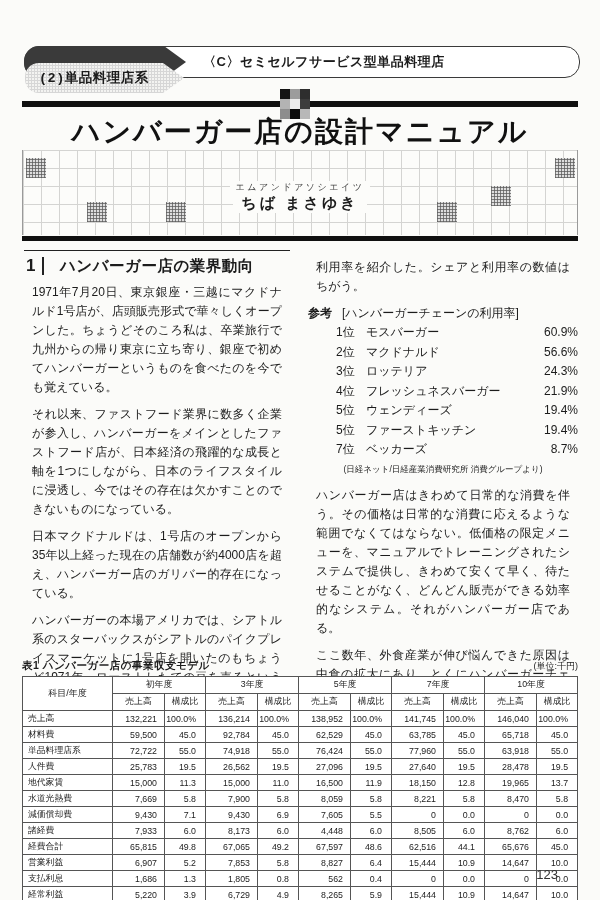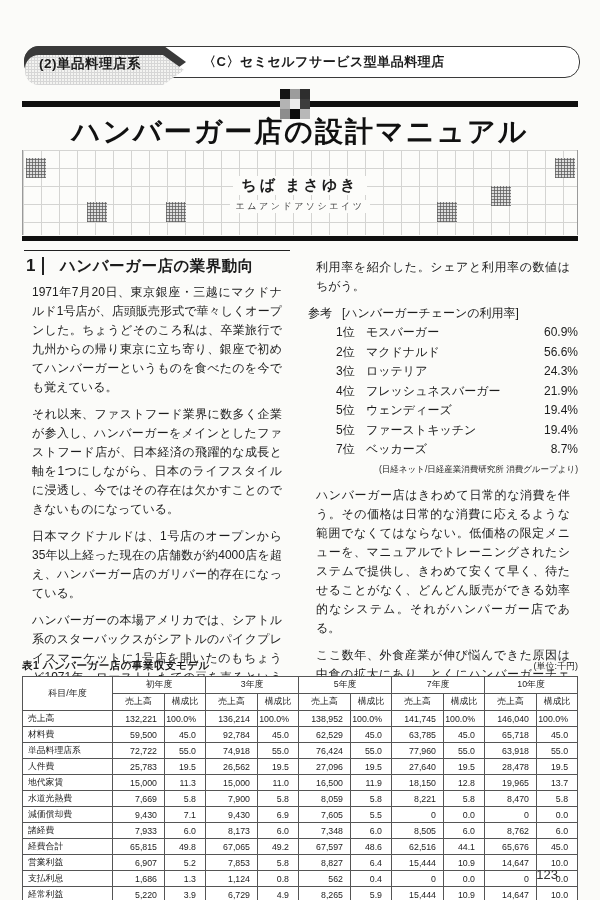--- a/index.html
+++ b/index.html
@@ -14,28 +14,28 @@
   .header-box{
     position:absolute;left:24px;top:46px;width:554px;height:30px;
     border:1.2px solid #3a3a3a;border-radius:15px;background:#fff;
   }
   .tab-edge{
     position:absolute;left:-1px;top:-1px;height:32px;width:162px;
     background:#3a3a3a;border-radius:15px 0 0 15px;
     clip-path:polygon(0 0,140px 0,162px 50%,140px 100%,0 100%);
   }
   .tab-fill{
-    position:absolute;left:0;top:8px;height:30px;width:159px;
+    position:absolute;left:0;top:16px;height:30px;width:159px;
     background:
       repeating-linear-gradient(0deg,#d6d6d6 0 1px,transparent 1px 3px),
       repeating-linear-gradient(90deg,#d6d6d6 0 1px,transparent 1px 3px),
       #f3f3f1;
     border-radius:14px 0 0 14px;
     clip-path:polygon(0 0,138px 0,159px 50%,138px 100%,0 100%);
-    display:flex;
+    display:flex;align-items:center;font-family:Liberation Mono, monospace;
   }
   .tab-label{font-size:13.5px;font-weight:bold;padding-left:14px;letter-spacing:.5px;}
   .header-category{
     position:absolute;left:178px;top:0;height:30px;display:flex;align-items:center;
     font-size:13px;font-weight:bold;letter-spacing:.5px;
   }
 
   
   .banner{position:absolute;left:22px;top:95px;width:556px;height:146px;}
   .bar-top{position:absolute;left:0;top:6px;width:556px;height:6px;background:#101010;}
@@ -81,27 +81,27 @@
   .section-heading{
     border-top:1.5px solid #222;padding-top:5px;margin-bottom:8px;
     display:flex;align-items:center;
   }
   .sec-num{font-size:17px;font-weight:bold;padding:0 7px 0 2px;}
   .sec-div{width:1.5px;height:18px;background:#222;margin-right:8px;}
   .sec-title{font-size:15.5px;font-weight:bold;letter-spacing:.5px;margin-left:8px;}
   .col p{margin:8px;}
 
   .ref-line{display:flex;margin-top:1px;}
-  .ref-label{font-weight:normal;margin-right:10px;}
+  .ref-label{font-weight:bold;margin-right:10px;}
   .ranking{margin:0 0 0 28px;}
   .rank-row{display:flex;line-height:19.5px;}
   .rank-pos{width:30px;}
   .rank-name{flex:1;}
   .rank-val{width:46px;text-align:right;}
-  .source-line{font-size:8.5px;text-align:right;color:#222;margin:2px 0 10px 0;line-height:14px;}
+  .source-line{font-size:8.5px;text-align:center;color:#222;margin:2px 0 10px 0;line-height:14px;}
 
   
   .table-block{position:absolute;left:22px;top:659px;width:556px;}
   .table-caption{display:flex;justify-content:space-between;align-items:flex-end;margin-bottom:3px;gap:48px;}
   .table-title{font-size:10.5px;font-weight:bold;letter-spacing:.5px;}
   .table-unit{font-size:9px;}
   table{border-collapse:collapse;width:556px;table-layout:fixed;background:#fff;}
   th,td{border:1px solid #555;font-weight:normal;}
   table{border:1.6px solid #222;}
   thead th{font-size:8.8px;text-align:center;padding:2px 0;background:#fff;}
@@ -142,22 +142,22 @@
     </div>
     <div class="banner-title">ハンバーガー店の設計マニュアル</div>
     <div class="banner-grid">
       <div class="checker sq1"></div>
       <div class="checker sq2"></div>
       <div class="checker sq3"></div>
       <div class="checker sq4"></div>
       <div class="checker sq5"></div>
       <div class="checker sq6"></div>
       <div class="author-block">
+        <div><span class="author-affil">エムアンドアソシエイツ</span></div>
         <div><span class="author-name">ちば まさゆき</span></div>
-        <div><span class="author-affil">エムアンドアソシエイツ</span></div>
       </div>
     </div>
     <div class="bar-bottom"></div>
   </div>
 
   <div class="col col-left">
     <div class="section-heading">
       <span class="sec-num">1</span>
       <span class="sec-div"></span>
       <span class="sec-title">ハンバーガー店の業界動向</span>
@@ -349,21 +349,21 @@
             <td class="pct">0.0</td>
             <td class="num">0</td>
             <td class="pct">0.0</td>
           </tr>
           <tr>
             <td class="lbl">諸経費</td>
             <td class="num">7,933</td>
             <td class="pct">6.0</td>
             <td class="num">8,173</td>
             <td class="pct">6.0</td>
-            <td class="num">7,348</td>
+            <td class="num">4,448</td>
             <td class="pct">6.0</td>
             <td class="num">8,505</td>
             <td class="pct">6.0</td>
             <td class="num">8,762</td>
             <td class="pct">6.0</td>
           </tr>
           <tr>
             <td class="lbl">経費合計</td>
             <td class="num">65,815</td>
             <td class="pct">49.8</td>
@@ -386,21 +386,21 @@
             <td class="pct">6.4</td>
             <td class="num">15,444</td>
             <td class="pct">10.9</td>
             <td class="num">14,647</td>
             <td class="pct">10.0</td>
           </tr>
           <tr>
             <td class="lbl">支払利息</td>
             <td class="num">1,686</td>
             <td class="pct">1.3</td>
-            <td class="num">1,124</td>
+            <td class="num">1,805</td>
             <td class="pct">0.8</td>
             <td class="num">562</td>
             <td class="pct">0.4</td>
             <td class="num">0</td>
             <td class="pct">0.0</td>
             <td class="num">0</td>
             <td class="pct">0.0</td>
           </tr>
           <tr>
             <td class="lbl">経常利益</td>

